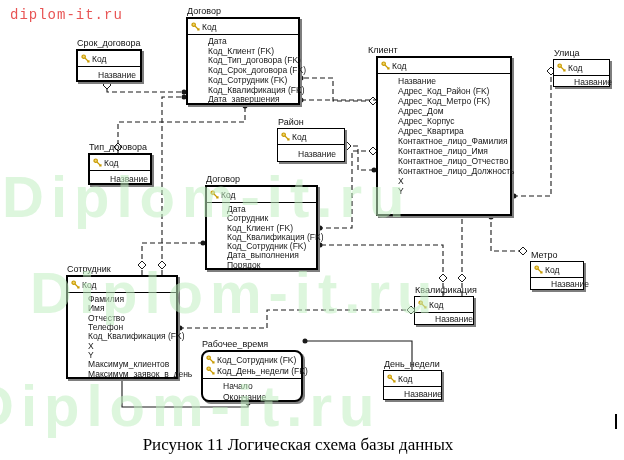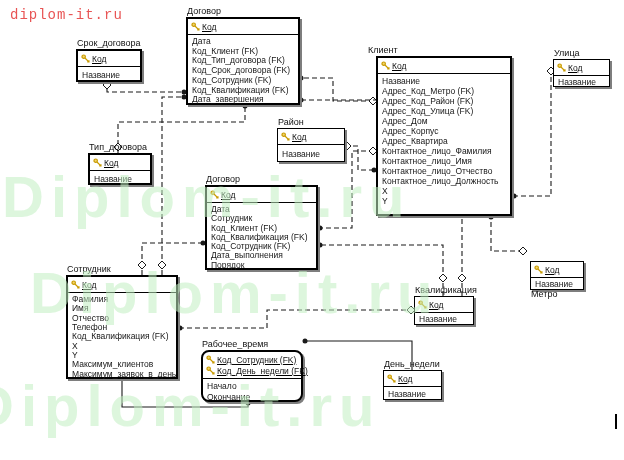--- a/index.html
+++ b/index.html
@@ -4,23 +4,23 @@
 <style>
   html,body{margin:0;padding:0;background:#fff;}
   #stage{position:relative;width:624px;height:460px;background:#ffffff;overflow:hidden;
          font-family:"Liberation Sans",sans-serif;}
   #conn-layer{position:absolute;left:0;top:0;width:624px;height:460px;z-index:1;}
   .entity-title{position:absolute;z-index:3;font-size:9px;color:#111;white-space:nowrap;line-height:10px;}
   .entity-box{position:absolute;z-index:2;background:#fff;border:1px solid #000;
               box-shadow:2px 2px 0 #7e7e7e;box-sizing:border-box;}
   .entity-box.thick{border-width:2px;}
   .entity-box.rounded{border-radius:8px;}
-  .pk-section{border-bottom:1px solid #000;padding:2px 2px 1px 3px;text-decoration:underline;}
+  .pk-section{border-bottom:1px solid #000;padding:2px 2px 1px 3px;}
   .pk-row{display:flex;align-items:center;gap:2px;font-size:8.5px;color:#111;white-space:nowrap;height:11px;}
-  .fields-section{padding:2px 2px 0 4px;}
+  .fields-section{padding:2px 2px 0 20px;}
   .field-row{font-size:8.5px;color:#161616;white-space:nowrap;}
   .key-icon{flex:0 0 auto;}
   .watermark-row{position:absolute;z-index:4;font-family:"Liberation Sans",sans-serif;font-weight:bold;
                  font-size:58px;letter-spacing:7px;opacity:0.55;white-space:nowrap;pointer-events:none;}
   .brand{position:absolute;left:10px;top:7px;z-index:5;font-family:"Liberation Mono","DejaVu Sans Mono",monospace;
          font-size:14px;letter-spacing:1px;}
   .caption{position:absolute;left:0;top:435px;width:596px;text-align:center;z-index:5;
            font-family:"Liberation Serif",serif;font-size:17px;color:#000;}
   .stray-bar{position:absolute;z-index:5;background:#000;}
 </style>
@@ -164,23 +164,22 @@
           <div class="pk-row">
             <svg class="key-icon" width="9" height="9" viewBox="0 0 10 10">
     <circle cx="3" cy="3" r="1.9" fill="#f4d66a" stroke="#c89a00" stroke-width="1.3"></circle>
     <path d="M4.4 4.4 L8.7 8.7 M6.9 8.8 L8.8 8.8 L8.8 6.9" fill="none" stroke="#c89a00" stroke-width="1.4"></path>
   </svg>
             <span>Код</span>
           </div>
         </div>
         <div class="fields-section">
           <div class="field-row" style="line-height: 10px;">Название</div>
+          <div class="field-row" style="line-height: 10px;">Адрес_Код_Район (FK)</div>
           <div class="field-row" style="line-height: 10px;">Адрес_Код_Метро (FK)</div>
-          <div class="field-row" style="line-height: 10px;">Адрес_Код_Район (FK)</div>
-          <div class="field-row" style="line-height: 10px;">Адрес_Код_Улица (FK)</div>
           <div class="field-row" style="line-height: 10px;">Адрес_Дом</div>
           <div class="field-row" style="line-height: 10px;">Адрес_Корпус</div>
           <div class="field-row" style="line-height: 10px;">Адрес_Квартира</div>
           <div class="field-row" style="line-height: 10px;">Контактное_лицо_Фамилия</div>
           <div class="field-row" style="line-height: 10px;">Контактное_лицо_Имя</div>
           <div class="field-row" style="line-height: 10px;">Контактное_лицо_Отчество</div>
           <div class="field-row" style="line-height: 10px;">Контактное_лицо_Должность</div>
           <div class="field-row" style="line-height: 10px;">X</div>
           <div class="field-row" style="line-height: 10px;">Y</div>
         </div>
@@ -193,21 +192,21 @@
     <circle cx="3" cy="3" r="1.9" fill="#f4d66a" stroke="#c89a00" stroke-width="1.3"></circle>
     <path d="M4.4 4.4 L8.7 8.7 M6.9 8.8 L8.8 8.8 L8.8 6.9" fill="none" stroke="#c89a00" stroke-width="1.4"></path>
   </svg>
             <span>Код</span>
           </div>
         </div>
         <div class="fields-section">
           <div class="field-row" style="line-height: 8px;">Название</div>
         </div>
       </div>
-      <div class="entity-title" style="left: 531px; top: 250px; margin-top: 39px;">Метро</div>
+      <div class="entity-title" style="left: 531px; top: 250px;">Метро</div>
       <div class="entity-box" style="left: 530px; top: 261px; width: 54px; height: 29px;">
         <div class="pk-section" style="height: 16px; box-sizing: border-box;">
           <div class="pk-row">
             <svg class="key-icon" width="9" height="9" viewBox="0 0 10 10">
     <circle cx="3" cy="3" r="1.9" fill="#f4d66a" stroke="#c89a00" stroke-width="1.3"></circle>
     <path d="M4.4 4.4 L8.7 8.7 M6.9 8.8 L8.8 8.8 L8.8 6.9" fill="none" stroke="#c89a00" stroke-width="1.4"></path>
   </svg>
             <span>Код</span>
           </div>
         </div>
@@ -291,14 +290,15 @@
           <div class="field-row" style="line-height: 10px;">Название</div>
         </div>
       </div>
     </div>
   <div id="watermarks">
       <div class="watermark-row" style="left: 2px; top: 163px; color: rgb(194, 239, 194);">Diplom-it.ru</div>
       <div class="watermark-row" style="left: 30px; top: 259px; color: rgb(194, 239, 194);">Diplom-it.ru</div>
       <div class="watermark-row" style="left: -28px; top: 372px; color: rgb(194, 239, 194);">Diplom-it.ru</div>
     </div>
   <div class="brand" style="color: rgb(232, 84, 84);">diplom-it.ru</div>
+  <div class="caption">Рисунок 11 Логическая схема базы данных</div>
   <div class="stray-bar" style="left: 615px; top: 414px; width: 2px; height: 15px;"></div>
 </div>
 
 </body></html>

